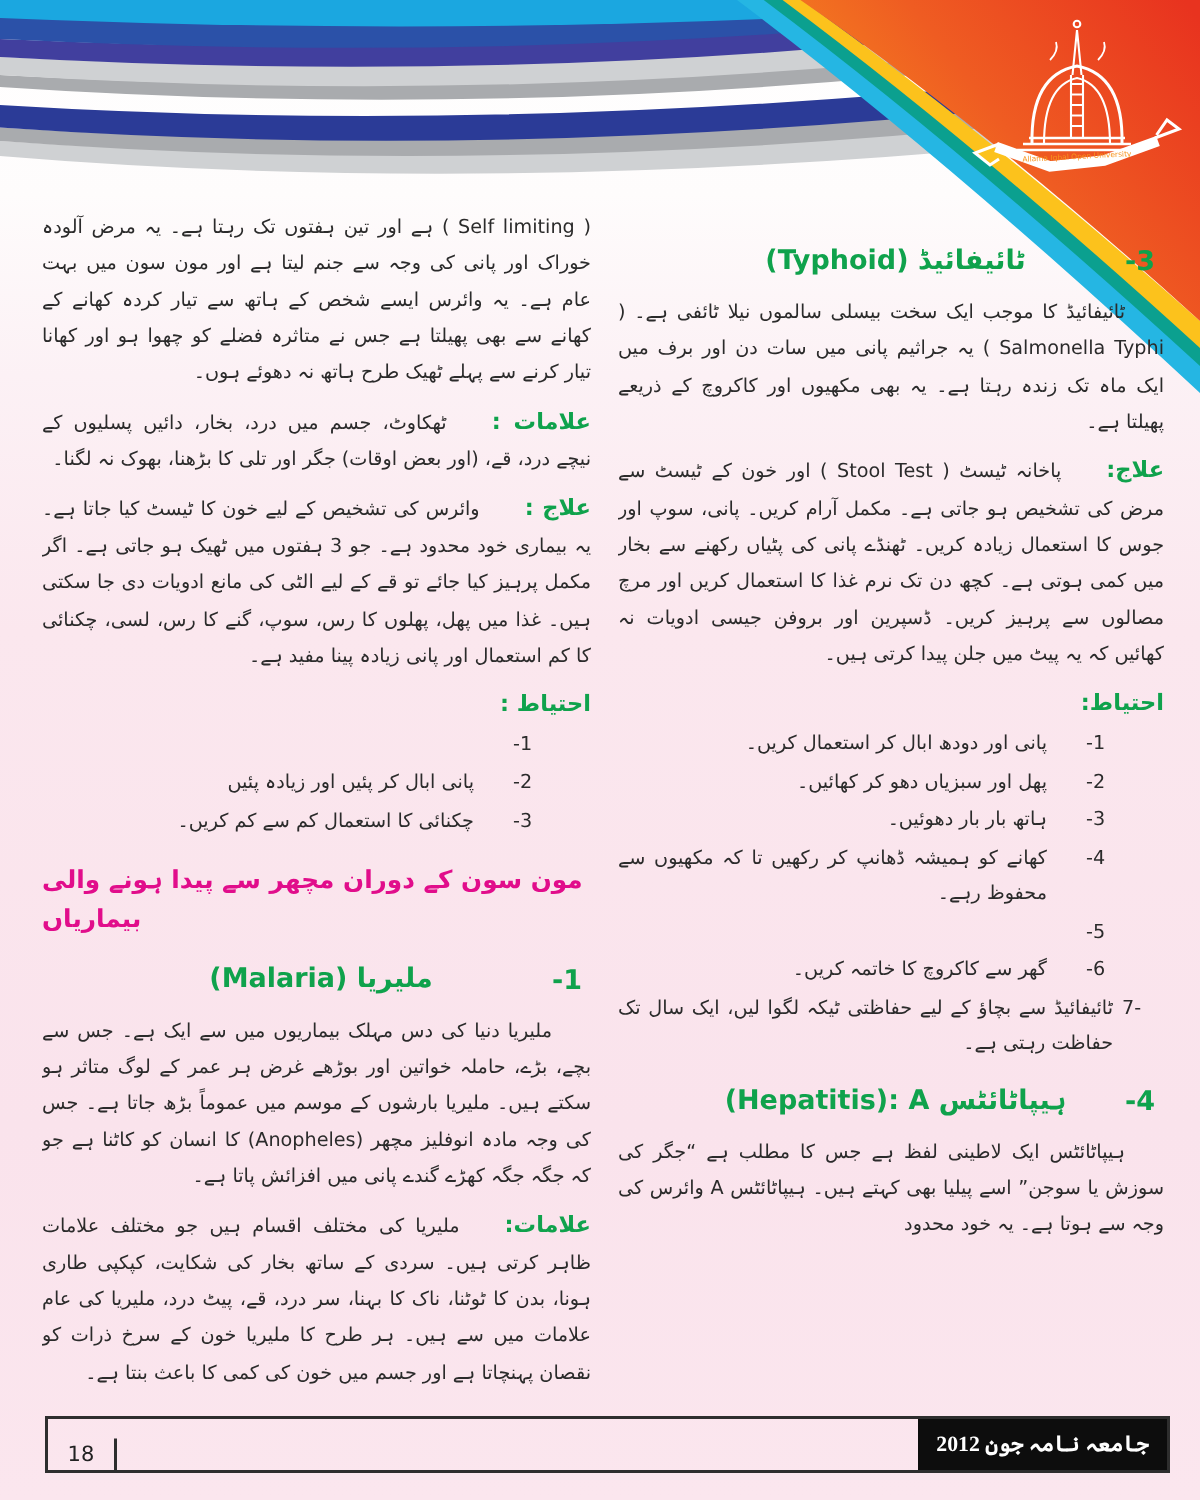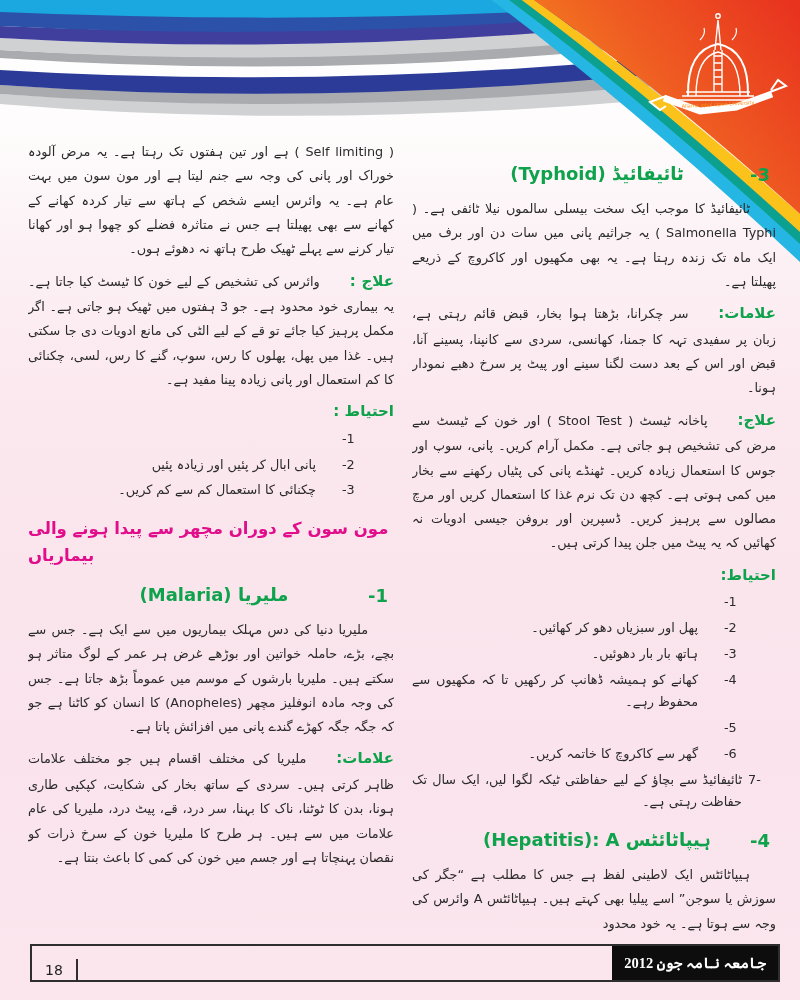--- a/index.html
+++ b/index.html
@@ -95,20 +95,23 @@
       <path d="M686,92 H750 M682,96 H754 M678,100 H758" stroke-width="1.6"></path>
       <path d="M664,98 L700,111 L736,107 L772,94" stroke-width="7"></path>
       <path d="M666,96 L650,102 L660,110 L666,106 M770,92 L786,86 L778,80 L771,90" stroke-width="2"></path>
       <text x="718" y="106" font-size="5" fill="#f7941e" stroke="none" text-anchor="middle" transform="rotate(-3 718 106)" font-family="DejaVu Sans, sans-serif">Allama Iqbal Open University</text>
     </g>
   </svg>
 
   <div class="col col-left">
     <p>( Self limiting ) ہے اور تین ہفتوں تک رہتا ہے۔ یہ مرض آلودہ خوراک اور پانی کی وجہ سے جنم لیتا ہے اور مون سون میں بہت عام ہے۔ یہ وائرس ایسے شخص کے ہاتھ سے تیار کردہ کھانے کے کھانے سے بھی پھیلتا ہے جس نے متاثرہ فضلے کو چھوا ہو اور کھانا تیار کرنے سے پہلے ٹھیک طرح ہاتھ نہ دھوئے ہوں۔</p>
 
+    <p>
+      <span class="label">علامات :</span><span>ٹھکاوٹ، جسم میں درد، بخار، دائیں پسلیوں کے نیچے درد، قے، (اور بعض اوقات) جگر اور تلی کا بڑھنا، بھوک نہ لگنا۔</span>
+    </p>
 
     <p>
       <span class="label">علاج :</span><span>وائرس کی تشخیص کے لیے خون کا ٹیسٹ کیا جاتا ہے۔ یہ بیماری خود محدود ہے۔ جو 3 ہفتوں میں ٹھیک ہو جاتی ہے۔ اگر مکمل پرہیز کیا جائے تو قے کے لیے الٹی کی مانع ادویات دی جا سکتی ہیں۔ غذا میں پھل، پھلوں کا رس، سوپ، گنے کا رس، لسی، چکنائی کا کم استعمال اور پانی زیادہ پینا مفید ہے۔</span>
     </p>
 
     <div class="label-line">احتیاط :</div>
 
     <div class="plist">
       <div class="pitem">
         <span class="num">-1</span>
@@ -140,33 +143,31 @@
 
   <div class="col col-right">
     <div class="sec-heading">
       <span class="h-num">-3</span>
       <span class="h-ur">ٹائیفائیڈ</span>
       <span class="h-en">(Typhoid)</span>
     </div>
 
     <p class="intro">ٹائیفائیڈ کا موجب ایک سخت بیسلی سالموں نیلا ٹائفی ہے۔ ( Salmonella Typhi ) یہ جراثیم پانی میں سات دن اور برف میں ایک ماہ تک زندہ رہتا ہے۔ یہ بھی مکھیوں اور کاکروچ کے ذریعے پھیلتا ہے۔</p>
 
-    <p>
-      <span class="label">علامات:</span><span>سر چکرانا، بڑھتا ہوا بخار، قبض قائم رہتی ہے، زبان پر سفیدی تہہ کا جمنا، کھانسی، سردی سے کانپنا، پسینے آنا، قبض اور اس کے بعد دست لگنا سینے اور پیٹ پر سرخ دھبے نمودار ہونا۔</span>
-    </p>
 
     <p>
       <span class="label">علاج:</span><span>پاخانہ ٹیسٹ ( Stool Test ) اور خون کے ٹیسٹ سے مرض کی تشخیص ہو جاتی ہے۔ مکمل آرام کریں۔ پانی، سوپ اور جوس کا استعمال زیادہ کریں۔ ٹھنڈے پانی کی پٹیاں رکھنے سے بخار میں کمی ہوتی ہے۔ کچھ دن تک نرم غذا کا استعمال کریں اور مرچ مصالوں سے پرہیز کریں۔ ڈسپرین اور بروفن جیسی ادویات نہ کھائیں کہ یہ پیٹ میں جلن پیدا کرتی ہیں۔</span>
     </p>
 
     <div class="label-line">احتیاط:</div>
 
     <div class="plist">
       <div class="pitem">
         <span class="num">-1</span>
+        <span class="ptxt">پانی اور دودھ ابال کر استعمال کریں۔</span>
       </div>
       <div class="pitem">
         <span class="num">-2</span>
         <span class="ptxt">پھل اور سبزیاں دھو کر کھائیں۔</span>
       </div>
       <div class="pitem">
         <span class="num">-3</span>
         <span class="ptxt">ہاتھ بار بار دھوئیں۔</span>
       </div>
       <div class="pitem">

